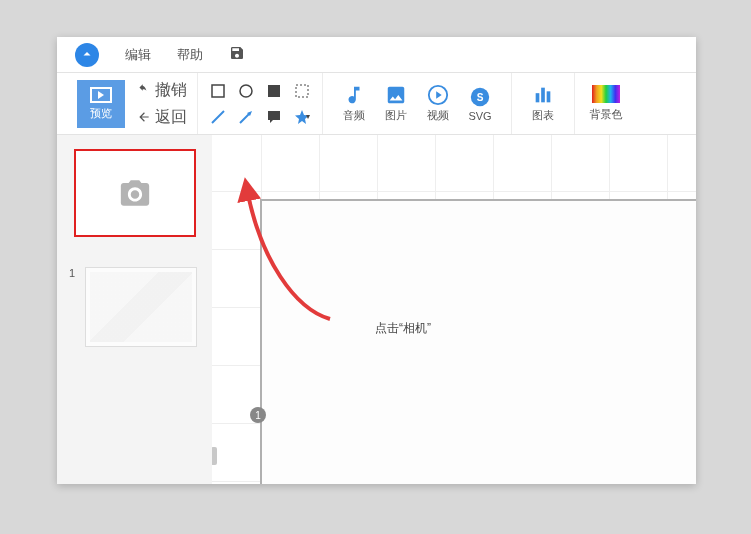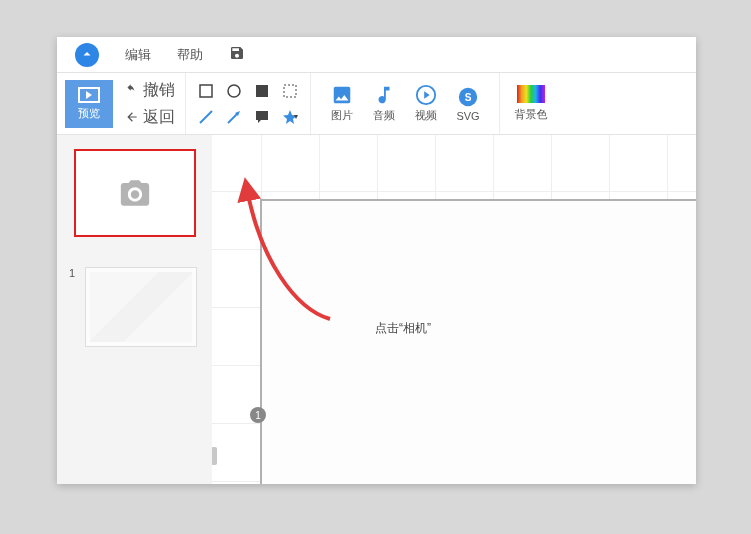--- a/index.html
+++ b/index.html
@@ -55,21 +55,21 @@
     padding: 0 10px;
     border-right: 1px solid #ececec;
   }
   .toolgroup:last-child { border-right: none; }
   .preview-btn {
     width: 48px; height: 48px;
     background: #5b9ce4;
     color: #fff;
     display: flex; flex-direction: column;
     align-items: center; justify-content: center;
-    margin: 7px 0 7px 8px;
+    margin: 7px 0 7px 20px;
     cursor: pointer;
   }
   .preview-btn .picon {
     width: 22px; height: 16px;
     border: 2px solid #fff;
     display: flex; align-items: center; justify-content: center;
     margin-bottom: 3px;
   }
   .preview-btn .picon .tri {
     width: 0; height: 0;
@@ -286,46 +286,56 @@
               <path d="M14 12l-2 2 2 2" fill="none"></path>
             </svg>
             <span style="font-size:8px;color:#444;margin-left:-4px">▾</span>
           </div>
       </div>
     </div>
 
     <div class="toolgroup">
       <div class="insert-btn">
         <svg viewBox="0 0 24 24">
+            <path d="M12 3v10.55A4 4 0 1014 17V7h4V3h-6z"></path>
+          </svg>
+        <span>音频</span>
+      </div>
+      <div class="insert-btn">
+        <svg viewBox="0 0 24 24">
             <path d="M21 19V5c0-1.1-.9-2-2-2H5c-1.1 0-2 .9-2 2v14c0 1.1.9 2 2 2h14c1.1 0 2-.9 2-2zM8.5 13.5l2.5 3 3.5-4.5 4.5 6H5l3.5-4.5z"></path>
           </svg>
         <span>图片</span>
-      </div>
-      <div class="insert-btn">
-        <svg viewBox="0 0 24 24">
-            <path d="M12 3v10.55A4 4 0 1014 17V7h4V3h-6z"></path>
-          </svg>
-        <span>音频</span>
       </div>
       <div class="insert-btn">
         <svg viewBox="0 0 24 24">
             <circle cx="12" cy="12" r="10" fill="none" stroke="#3a8de0" stroke-width="2"></circle>
             <polygon points="10,8 16,12 10,16" fill="#3a8de0"></polygon>
           </svg>
         <span>视频</span>
       </div>
       <div class="insert-btn">
         <svg viewBox="0 0 24 24">
             <circle cx="12" cy="12" r="10" fill="#3a8de0"></circle>
             <text x="12" y="16" text-anchor="middle" font-size="11" fill="#fff" font-weight="bold">S</text>
           </svg>
         <span>SVG</span>
       </div>
     </div>
 
+    <div class="toolgroup">
+      <div class="insert-btn chart-btn">
+        <svg viewBox="0 0 24 24">
+            <rect x="4" y="10" width="4" height="10"></rect>
+            <rect x="10" y="4" width="4" height="16"></rect>
+            <rect x="16" y="8" width="4" height="12"></rect>
+          </svg>
+        <span>图表</span>
+      </div>
+    </div>
 
     <div class="toolgroup">
       <div class="insert-btn">
         <div class="bg-swatch"></div>
         <span>背景色</span>
       </div>
     </div>
 
   </div>
 

